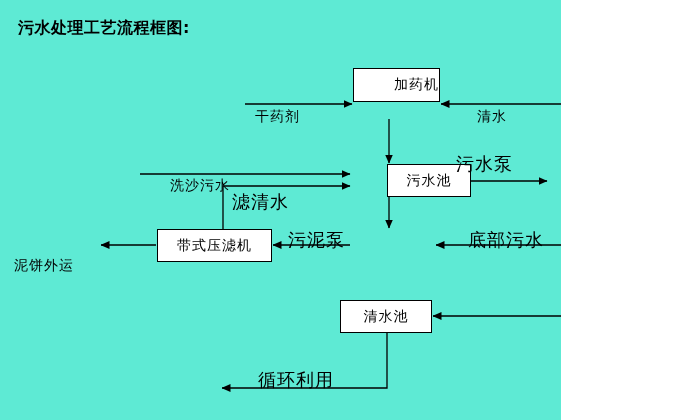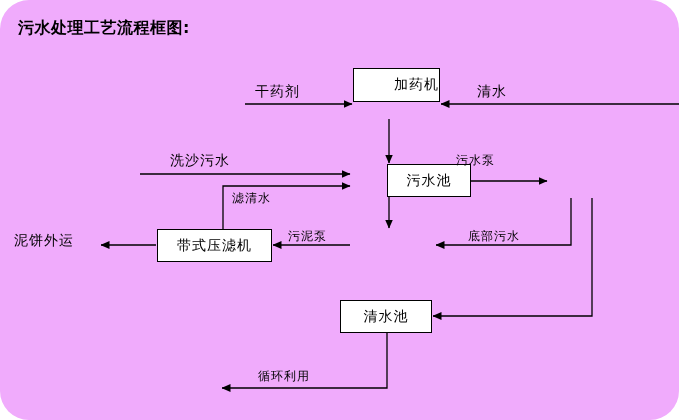--- a/index.html
+++ b/index.html
@@ -5,25 +5,24 @@
   html, body {
     margin: 0;
     padding: 0;
     background: #ffffff;
   }
   body {
     font-family: "DejaVu Sans", "Liberation Sans", sans-serif;
   }
   #canvas {
     position: relative;
-    width: 679px;
+    width: 561px;
     height: 420px;
-    background: #f0abfc;
+    background: #5eead4;
     overflow: hidden;
-    border-radius: 29px;
   }
   #title {
     position: absolute;
     left: 18px;
     top: 18px;
     font-size: 16px;
     font-weight: bold;
     color: #000000;
     letter-spacing: 0.5px;
     white-space: nowrap;
@@ -43,32 +42,33 @@
     color: #000000;
     display: flex;
     align-items: center;
     justify-content: center;
     font-size: 14px;
     white-space: nowrap;
     letter-spacing: 1px;
   }
   .edge-label {
     position: absolute;
-    font-size: 12px;
+    font-size: 18px;
     color: #000000;
     white-space: nowrap;
     letter-spacing: 1px;
     background: transparent;
   }
   .io-label {
     position: absolute;
     font-size: 14px;
     color: #000000;
     white-space: nowrap;
     letter-spacing: 1px;
+    margin-top: 25px;
   }
 </style>
 </head>
 <body>
 
 <div id="canvas">
 
   <div id="title">污水处理工艺流程框图:</div>
 
   <svg id="wires" viewBox="0 0 700 420">

